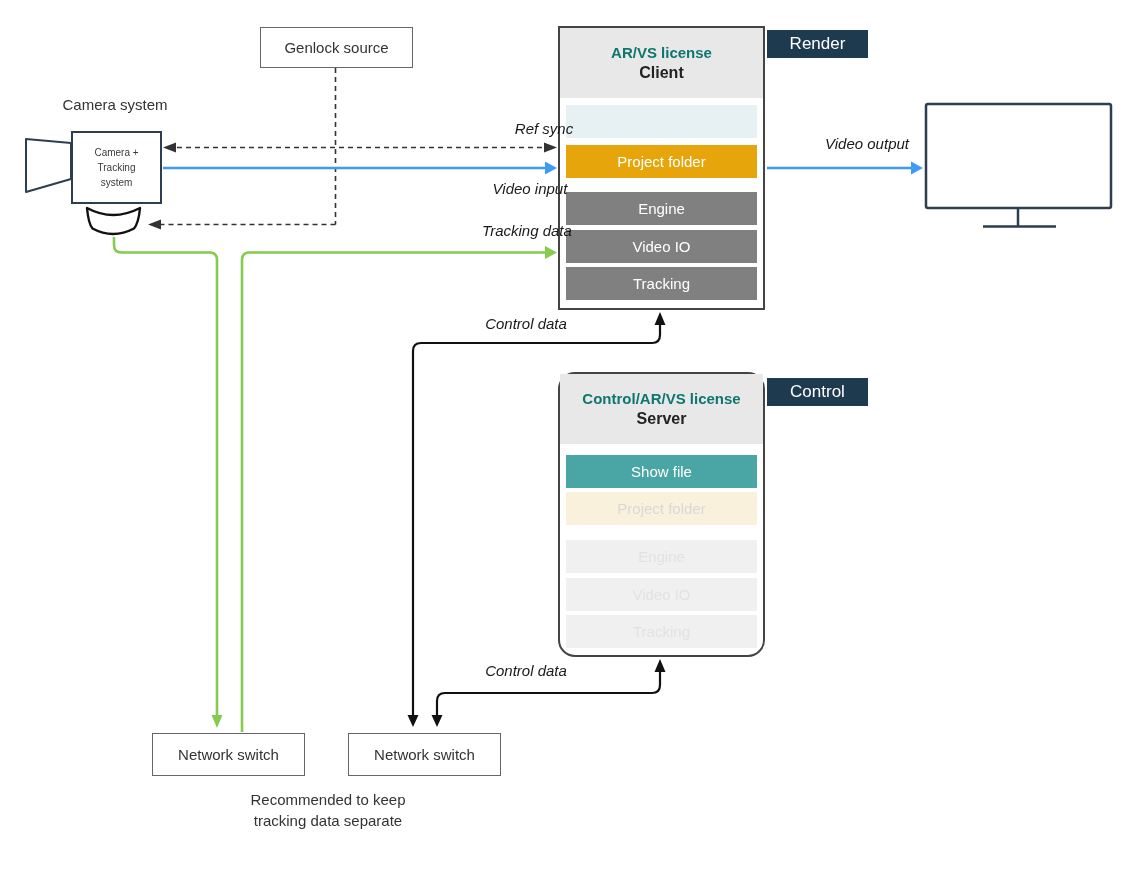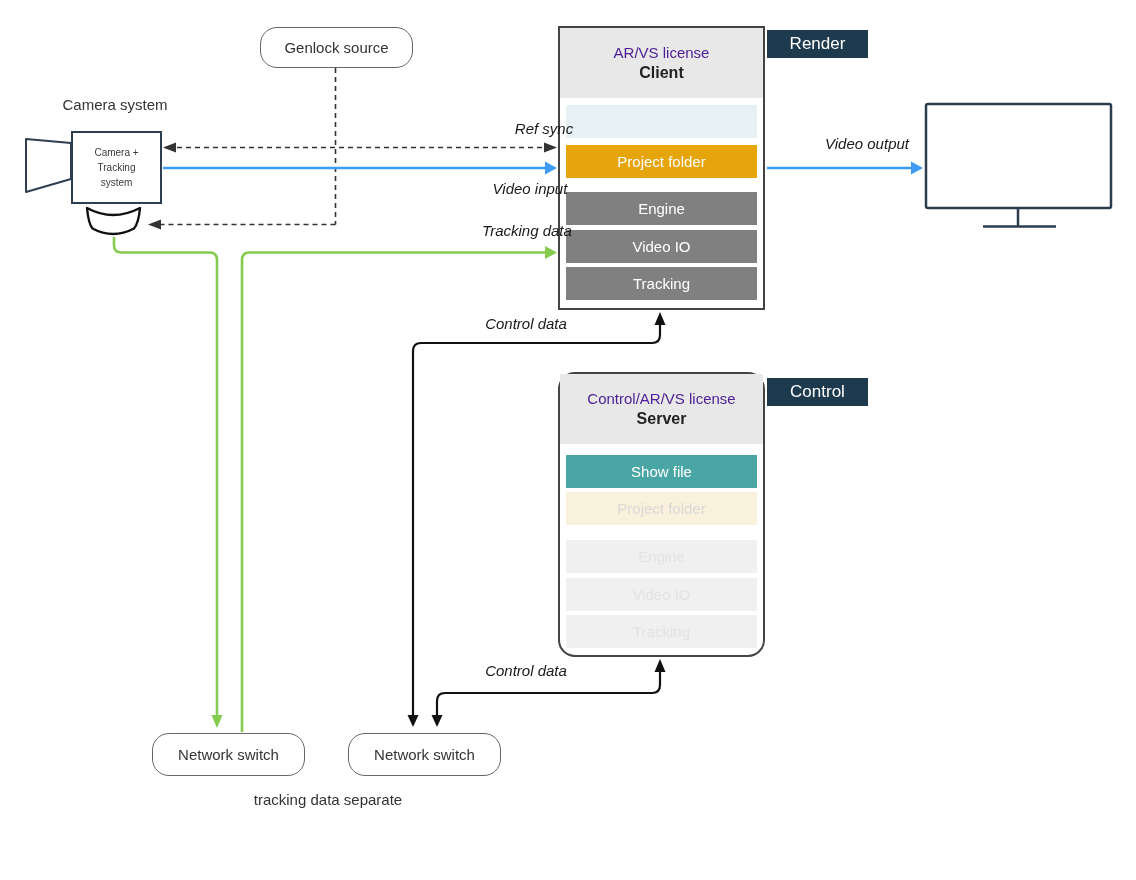--- a/index.html
+++ b/index.html
@@ -1,25 +1,25 @@
 <!DOCTYPE html>
 <html><head>
 <meta charset="utf-8">
 <style>
   html,body{margin:0;padding:0;background:#fff;}
   body{font-family:"Liberation Sans",sans-serif;color:#333;}
   #canvas{position:relative;width:1136px;height:880px;background:#fff;overflow:hidden;}
   #wires{position:absolute;left:0;top:0;z-index:1;}
   .abs{position:absolute;box-sizing:border-box;}
-  .z2{z-index:2;border-radius:17px;}
+  .z2{z-index:2;}
 
   .simplebox{background:#fff;border:1.5px solid #666;display:flex;align-items:center;justify-content:center;font-size:15px;color:#333;}
   .bigbox{background:#fff;border:2px solid #444;z-index:2;}
   .bigbox .hdr{position:absolute;left:0;top:0;width:100%;height:70px;background:#e8e8e8;display:flex;flex-direction:column;align-items:center;justify-content:center;gap:3px;}
-  .hdr .t1{font-size:15px;color:#4c1d95;}
+  .hdr .t1{font-size:15px;color:#0f766e;font-weight:bold;}
   .hdr .t2{font-size:16px;font-weight:bold;color:#222;}
   .band{position:absolute;left:6px;width:191px;height:33px;display:flex;align-items:center;justify-content:center;font-size:15px;color:#fff;}
   .band.empty-blue{background:#e7f1f4;}
   .band.orange{background:#e6a50a;}
   .band.gray{background:#808080;}
   .band.teal{background:#4aa5a5;}
   .band.faded-cream{background:#faf1dd;color:#d8d8d8;}
   .band.faded-gray{background:#f0f0f0;color:#e2e2e2;}
 
   .tag{background:#1e3a4f;color:#fff;font-size:17px;display:flex;align-items:center;justify-content:center;z-index:3;}
@@ -134,20 +134,21 @@
   <div class="abs tag" style="left:767px;top:378px;width:101px;height:28px;">Control</div>
 
   <div class="abs simplebox z2" style="left:152px;top:733px;width:153px;height:43px;">
     <span>Network switch</span>
   </div>
   <div class="abs simplebox z2" style="left:348px;top:733px;width:153px;height:43px;">
     <span>Network switch</span>
   </div>
 
   <div class="abs note">
+    <div>Recommended to keep</div>
     <div>tracking data separate</div>
   </div>
 
   <div class="abs flowlabel" style="left:442px;top:120px;">Ref sync</div>
   <div class="abs flowlabel" style="left:428px;top:180px;">Video input</div>
   <div class="abs flowlabel" style="left:425px;top:222px;">Tracking data</div>
   <div class="abs flowlabel" style="left:424px;top:315px;">Control data</div>
   <div class="abs flowlabel" style="left:424px;top:662px;">Control data</div>
   <div class="abs flowlabel" style="left:765px;top:135px;">Video output</div>
 

